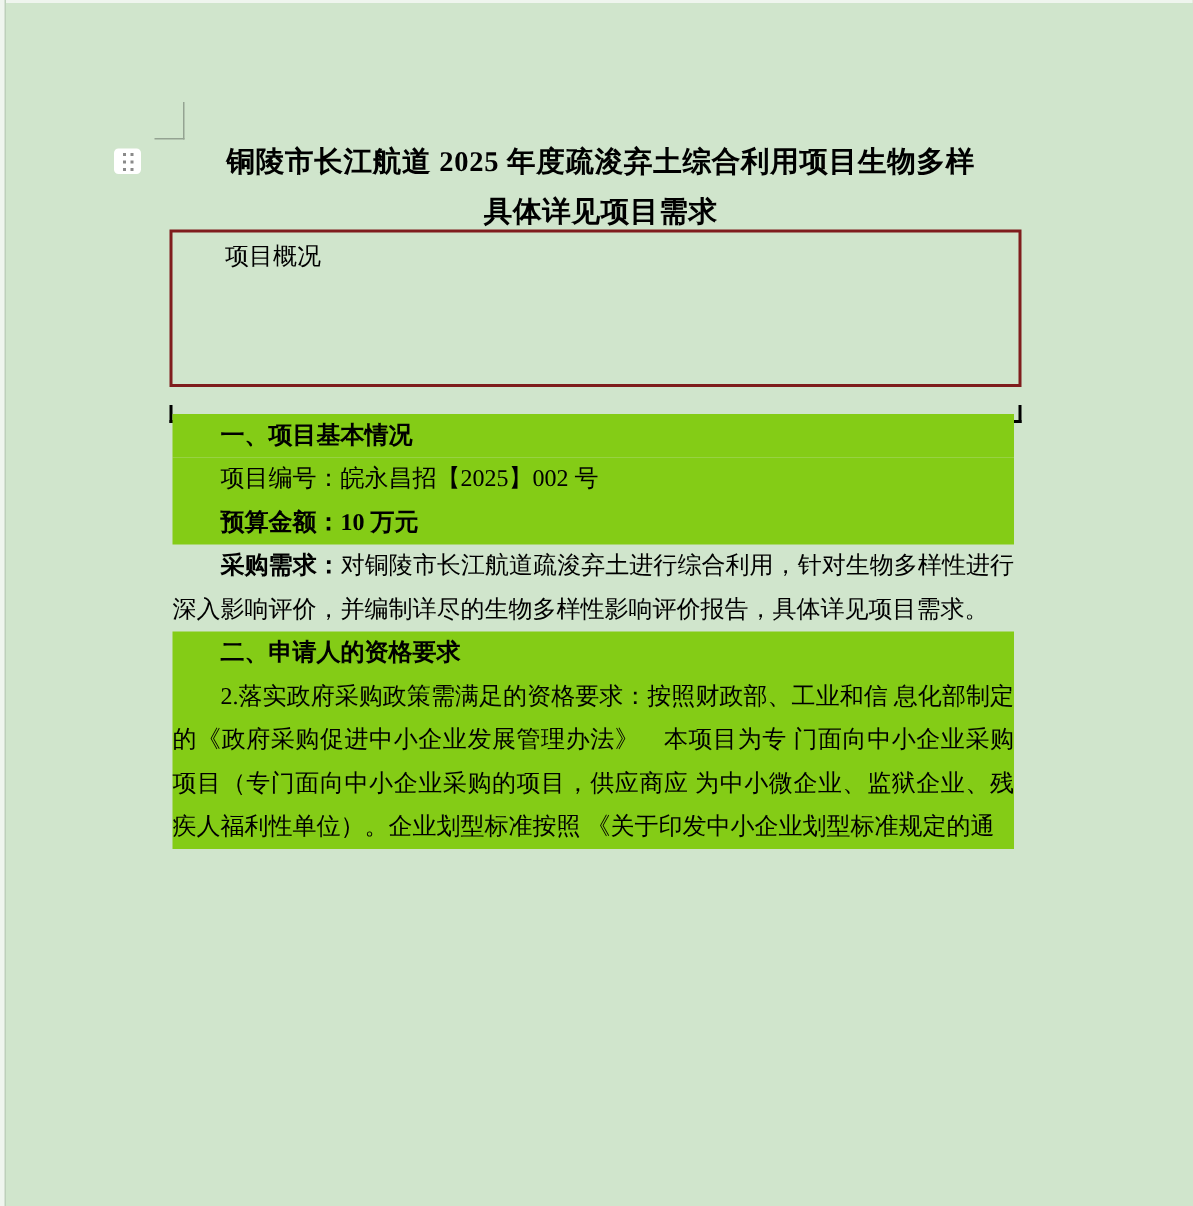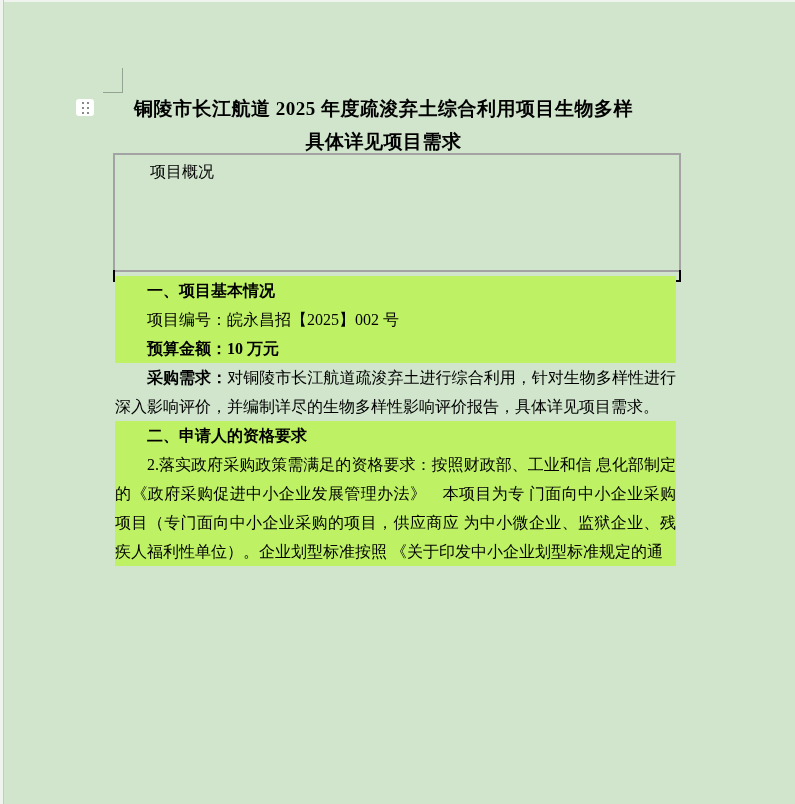--- a/index.html
+++ b/index.html
@@ -24,45 +24,45 @@
   
   .drag-handle {
     position:absolute; left:76px; top:99px; width:18px; height:17px;
     background:#ffffff; border-radius:3px;
     display:grid; grid-template-columns:repeat(2,2px); grid-template-rows:repeat(3,2px);
     gap:3px 3px; place-content:center;
   }
   .drag-handle i { display:block; width:2px; height:2px; background:#8a8a8a; }
 
   .title {
-    position:absolute; left:103px; top:92px; width:561px;
+    position:absolute; left:120px; top:92px; width:561px;
     font-size:19px; font-weight:bold; line-height:33px; text-align:center;
     letter-spacing:0.5px;
   }
 
   
   .obox {
-    position:absolute; left:113px; top:153px; width:568px; height:119px;
-    box-sizing:border-box; border:2px solid #a3a3a3;
+    position:absolute; left:113px; top:153px; width:568px; height:105px;
+    box-sizing:border-box; border:2px solid #7f1d1d;
     padding:3px 3px 0 3px; font-size:16px; line-height:27px;
   }
   .obox p { margin:0; text-align:justify; text-indent:2em; }
 
   
   .tick-left  { position:absolute; left:113px; top:270px; width:10px; height:12px;
                 border-left:2px solid #000; border-bottom:2px solid #000; box-sizing:border-box; }
   .tick-right { position:absolute; left:671px; top:270px; width:10px; height:12px;
                 border-right:2px solid #000; border-bottom:2px solid #000; box-sizing:border-box; }
 
   .content {
     position:absolute; left:115px; top:276px; width:561px;
     font-size:16px; line-height:29px;
   }
   .content p { margin:0; text-align:justify; text-indent:2em; }
-  .content p.hl { background:#bef264; }
+  .content p.hl { background:#84cc16; }
 
   .u { text-decoration:underline; text-underline-offset:3px; }
   .b { font-weight:bold; }
 </style>
 </head>
 <body>
 
 <div class="page">
 
   <div class="edge-top"></div>

